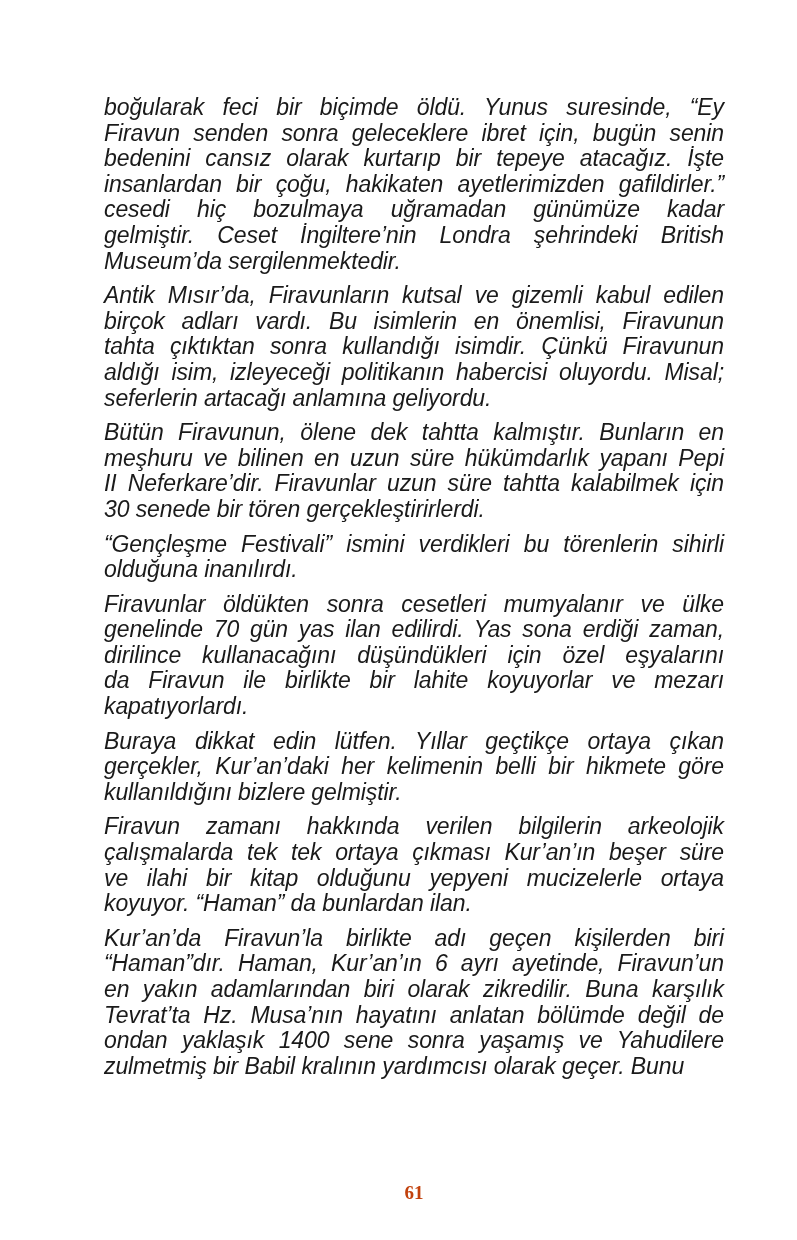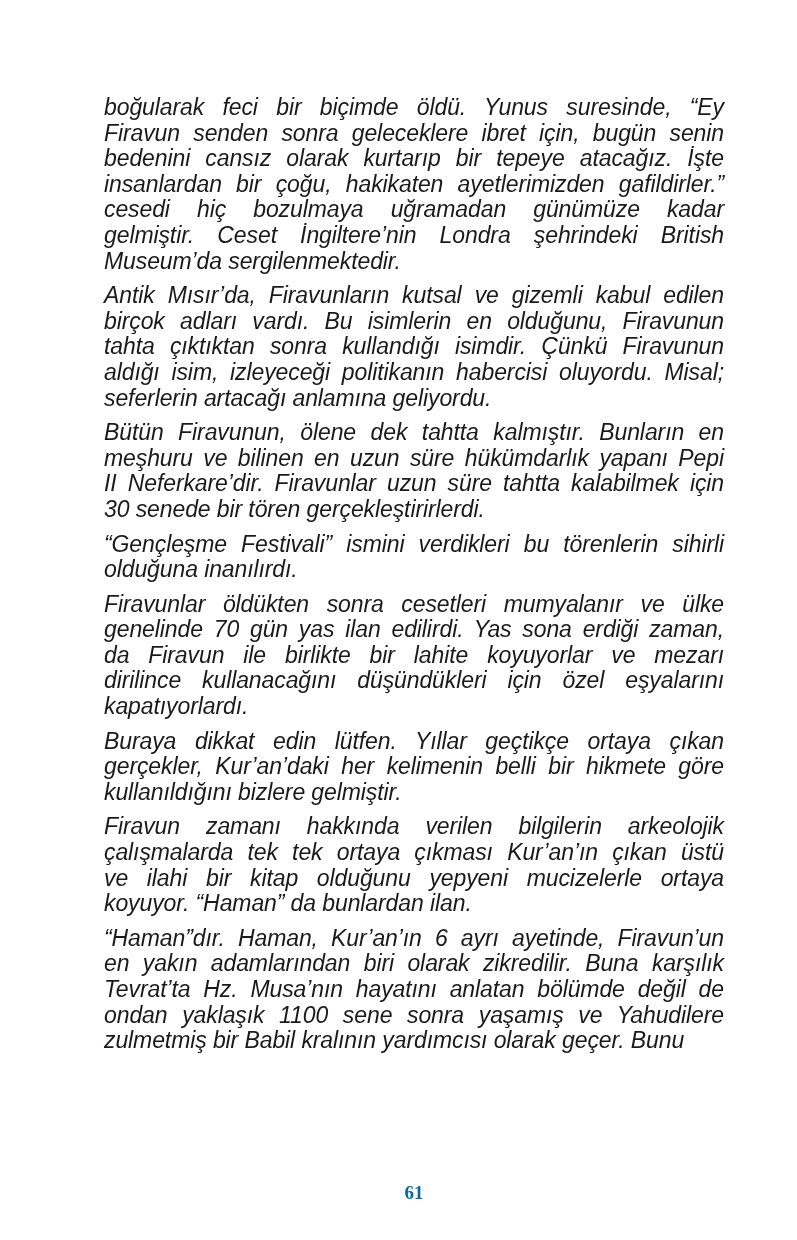--- a/index.html
+++ b/index.html
@@ -44,74 +44,75 @@
   .page-number {
     position: absolute;
     top: 1182px;
     left: 104px;
     width: 620px;
     text-align: center;
     font-family: "Liberation Serif", "DejaVu Serif", serif;
     font-style: normal;
     font-weight: 700;
     font-size: 19px;
-    color: #0369a1;
+    color: #c2410c;
   }
 </style>
 </head>
 <body>
 
 <div class="page">
   <div class="text-block">
       <div class="paragraph">
         <div class="line">boğularak feci bir biçimde öldü. Yunus suresinde, “Ey</div>
         <div class="line">Firavun senden sonra geleceklere ibret için, bugün senin</div>
         <div class="line">bedenini cansız olarak kurtarıp bir tepeye atacağız. İşte</div>
         <div class="line">insanlardan bir çoğu, hakikaten ayetlerimizden gafildirler.”</div>
         <div class="line">cesedi hiç bozulmaya uğramadan günümüze kadar</div>
         <div class="line">gelmiştir. Ceset İngiltere’nin Londra şehrindeki British</div>
         <div class="line last">Museum’da sergilenmektedir.</div>
       </div>
       <div class="paragraph">
         <div class="line">Antik Mısır’da, Firavunların kutsal ve gizemli kabul edilen</div>
-        <div class="line">birçok adları vardı. Bu isimlerin en olduğunu, Firavunun</div>
+        <div class="line">birçok adları vardı. Bu isimlerin en önemlisi, Firavunun</div>
         <div class="line">tahta çıktıktan sonra kullandığı isimdir. Çünkü Firavunun</div>
         <div class="line">aldığı isim, izleyeceği politikanın habercisi oluyordu. Misal;</div>
         <div class="line last">seferlerin artacağı anlamına geliyordu.</div>
       </div>
       <div class="paragraph">
         <div class="line">Bütün Firavunun, ölene dek tahtta kalmıştır. Bunların en</div>
         <div class="line">meşhuru ve bilinen en uzun süre hükümdarlık yapanı Pepi</div>
         <div class="line">II Neferkare’dir. Firavunlar uzun süre tahtta kalabilmek için</div>
         <div class="line last">30 senede bir tören gerçekleştirirlerdi.</div>
       </div>
       <div class="paragraph">
         <div class="line">“Gençleşme Festivali” ismini verdikleri bu törenlerin sihirli</div>
         <div class="line last">olduğuna inanılırdı.</div>
       </div>
       <div class="paragraph">
         <div class="line">Firavunlar öldükten sonra cesetleri mumyalanır ve ülke</div>
         <div class="line">genelinde 70 gün yas ilan edilirdi. Yas sona erdiği zaman,</div>
+        <div class="line">dirilince kullanacağını düşündükleri için özel eşyalarını</div>
         <div class="line">da Firavun ile birlikte bir lahite koyuyorlar ve mezarı</div>
-        <div class="line">dirilince kullanacağını düşündükleri için özel eşyalarını</div>
         <div class="line last">kapatıyorlardı.</div>
       </div>
       <div class="paragraph">
         <div class="line">Buraya dikkat edin lütfen. Yıllar geçtikçe ortaya çıkan</div>
         <div class="line">gerçekler, Kur’an’daki her kelimenin belli bir hikmete göre</div>
         <div class="line last">kullanıldığını bizlere gelmiştir.</div>
       </div>
       <div class="paragraph">
         <div class="line">Firavun zamanı hakkında verilen bilgilerin arkeolojik</div>
-        <div class="line">çalışmalarda tek tek ortaya çıkması Kur’an’ın çıkan üstü</div>
+        <div class="line">çalışmalarda tek tek ortaya çıkması Kur’an’ın beşer süre</div>
         <div class="line">ve ilahi bir kitap olduğunu yepyeni mucizelerle ortaya</div>
         <div class="line last">koyuyor. “Haman” da bunlardan ilan.</div>
       </div>
       <div class="paragraph">
+        <div class="line">Kur’an’da Firavun’la birlikte adı geçen kişilerden biri</div>
         <div class="line">“Haman”dır. Haman, Kur’an’ın 6 ayrı ayetinde, Firavun’un</div>
         <div class="line">en yakın adamlarından biri olarak zikredilir. Buna karşılık</div>
         <div class="line">Tevrat’ta Hz. Musa’nın hayatını anlatan bölümde değil de</div>
-        <div class="line">ondan yaklaşık 1100 sene sonra yaşamış ve Yahudilere</div>
+        <div class="line">ondan yaklaşık 1400 sene sonra yaşamış ve Yahudilere</div>
         <div class="line last">zulmetmiş bir Babil kralının yardımcısı olarak geçer. Bunu</div>
       </div>
     </div>
   <div class="page-number">61</div>
 </div>
 
 </body></html>

